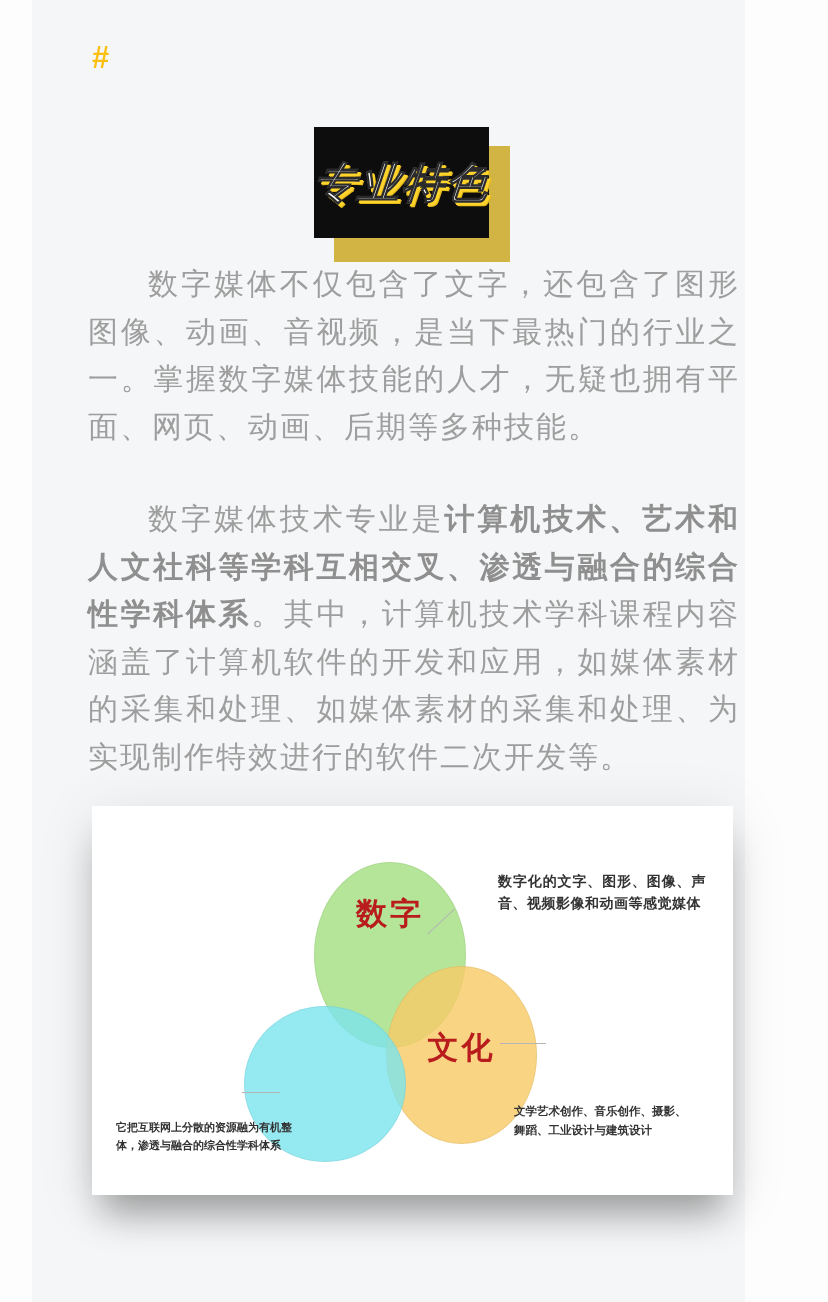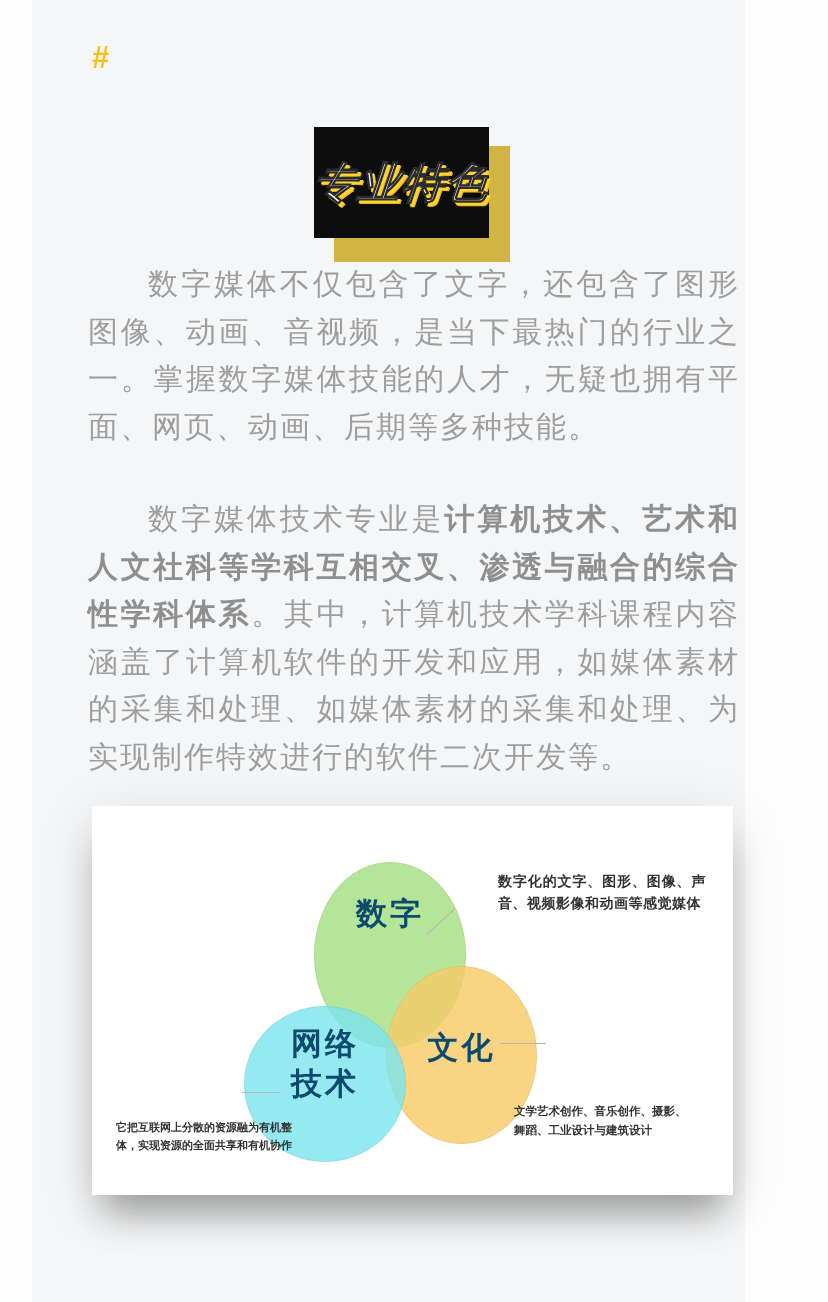--- a/index.html
+++ b/index.html
@@ -34,21 +34,21 @@
 
   
   .card{position:absolute;left:92px;top:806px;width:641px;height:389px;background:#ffffff;
     box-shadow:0 28px 34px -10px rgba(0,0,0,0.32),0 10px 55px rgba(0,0,0,0.10);}
 
   .circle{position:absolute;border-radius:50%;border:1px solid rgba(0,0,0,0.05);box-sizing:border-box;}
   .c-green {left:222px;top:56px; width:152px;height:186px;background:rgba(177,228,148,0.95);}
   .c-yellow{left:294px;top:160px;width:151px;height:178px;background:rgba(246,202,104,0.82);}
   .c-cyan  {left:152px;top:200px;width:162px;height:156px;background:rgba(123,227,238,0.80);}
 
-  .clabel{position:absolute;font-weight:900;color:#0c4a6e;text-align:center;letter-spacing:3px;
+  .clabel{position:absolute;font-weight:900;color:#b91c1c;text-align:center;letter-spacing:3px;
     font-size:31px;line-height:40px;}
   .l-green {left:222px;top:88px; width:152px;}
   .l-cyan  {left:152px;top:218px;width:162px;}
   .l-yellow{left:294px;top:222px;width:151px;}
 
   .ann{position:absolute;color:#333333;font-weight:700;}
   .ann-dm{left:397px;top:64px;width:208px;font-size:14px;line-height:22px;letter-spacing:0.5px;text-align:justify;margin-left:9px;}
   .ann-nt{left:24px;top:312px;width:178px;font-size:11px;line-height:18px;}
   .ann-ci{left:422px;top:296px;width:182px;font-size:11.5px;line-height:19px;}
 
@@ -79,24 +79,20 @@
   <div class="circle c-yellow"></div>
   <div class="circle c-cyan"></div>
 
   <div class="leader ld-dm"></div>
   <div class="leader ld-nt"></div>
   <div class="leader ld-ci"></div>
 
   <div class="clabel l-green">
     <div>数字</div>
   </div>
-  <div class="clabel l-cyan">
-    <div>网络</div>
-    <div>技术</div>
-  </div>
   <div class="clabel l-yellow">
     <div>文化</div>
   </div>
 
   <div class="ann ann-dm">数字化的文字、图形、图像、声音、视频影像和动画等感觉媒体</div>
-  <div class="ann ann-nt">它把互联网上分散的资源融为有机整体，实现资源的全面共享和有机协作</div>
+  <div class="ann ann-nt">它把互联网上分散的资源融为有机整体，渗透与融合的综合性学科体系</div>
   <div class="ann ann-ci">文学艺术创作、音乐创作、摄影、舞蹈、工业设计与建筑设计</div>
 </div>
 
 </body></html>

